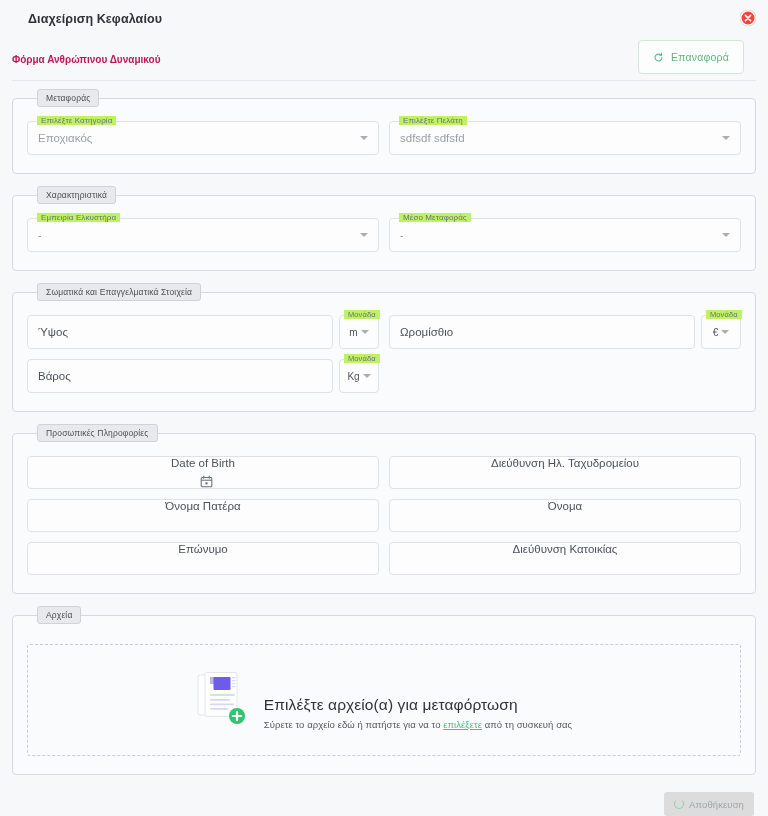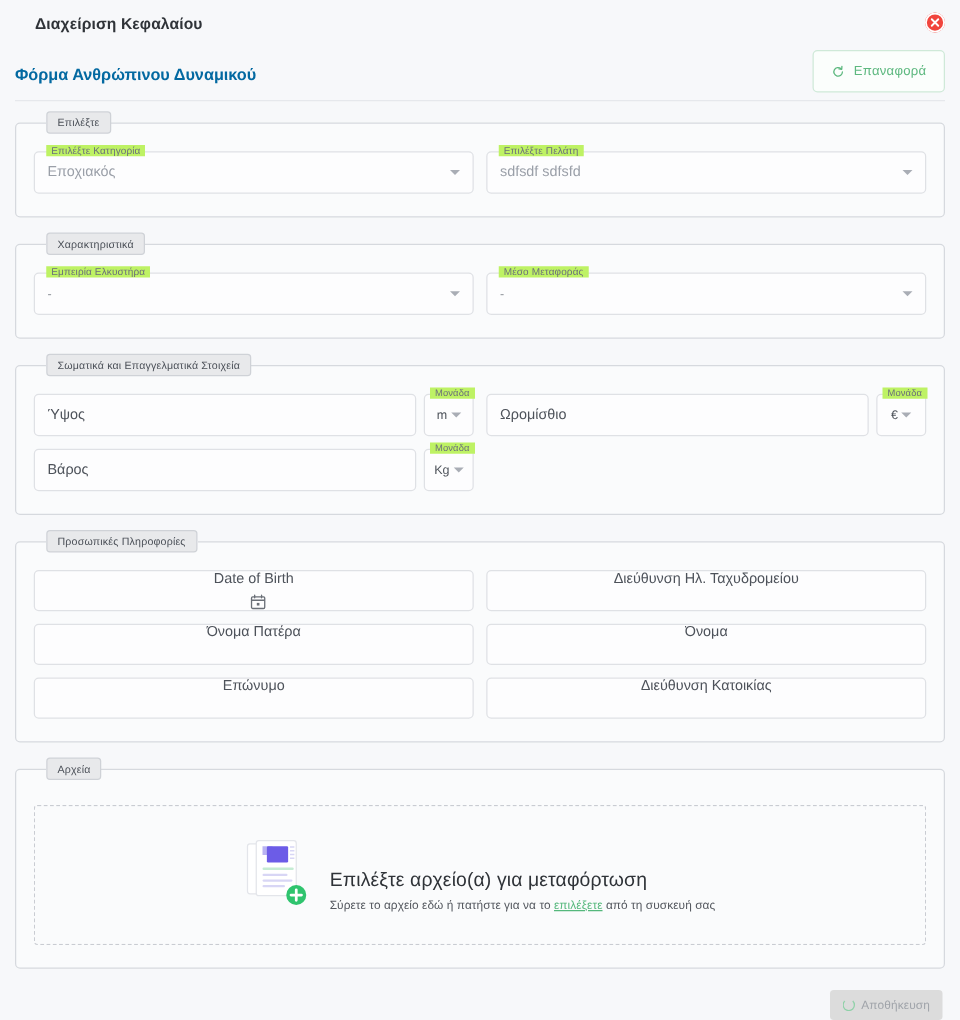--- a/index.html
+++ b/index.html
@@ -46,27 +46,27 @@
 
   
   .form-header {
     position: relative;
     height: 42px;
     display: flex;
     align-items: center;
     padding: 0 12px;
   }
   .form-title {
-    font-size: 13px;
+    font-size: 10px;
     font-weight: 700;
-    color: #0369a1;
+    color: #be185d;
   }
   .reset-btn {
     position: absolute;
-    right: 12px;
+    right: 24px;
     top: 2px;
     display: inline-flex;
     align-items: center;
     gap: 7px;
     height: 34px;
     padding: 0 14px;
     background: #fbfefc;
     border: 1px solid #cfe9d8;
     border-radius: 4px;
     color: #5db87f;
@@ -274,21 +274,21 @@
       <path d="M12.4 1.6 L12.2 5 L8.9 4.4" fill="none" stroke="#5db87f" stroke-width="1.5" stroke-linecap="round" stroke-linejoin="round"></path>
     </svg>
     <span>Επαναφορά</span>
   </button>
 </div>
 <div class="divider"></div>
 
 <div class="content">
 
   <fieldset class="section">
-    <legend>Επιλέξτε</legend>
+    <legend>Μεταφοράς</legend>
     <div class="row">
       <div class="col">
         <div class="field">
           <span class="field-label">Επιλέξτε Κατηγορία</span>
           <span class="field-value">Εποχιακός</span>
           <span class="caret"></span>
         </div>
       </div>
       <div class="col">
         <div class="field">

